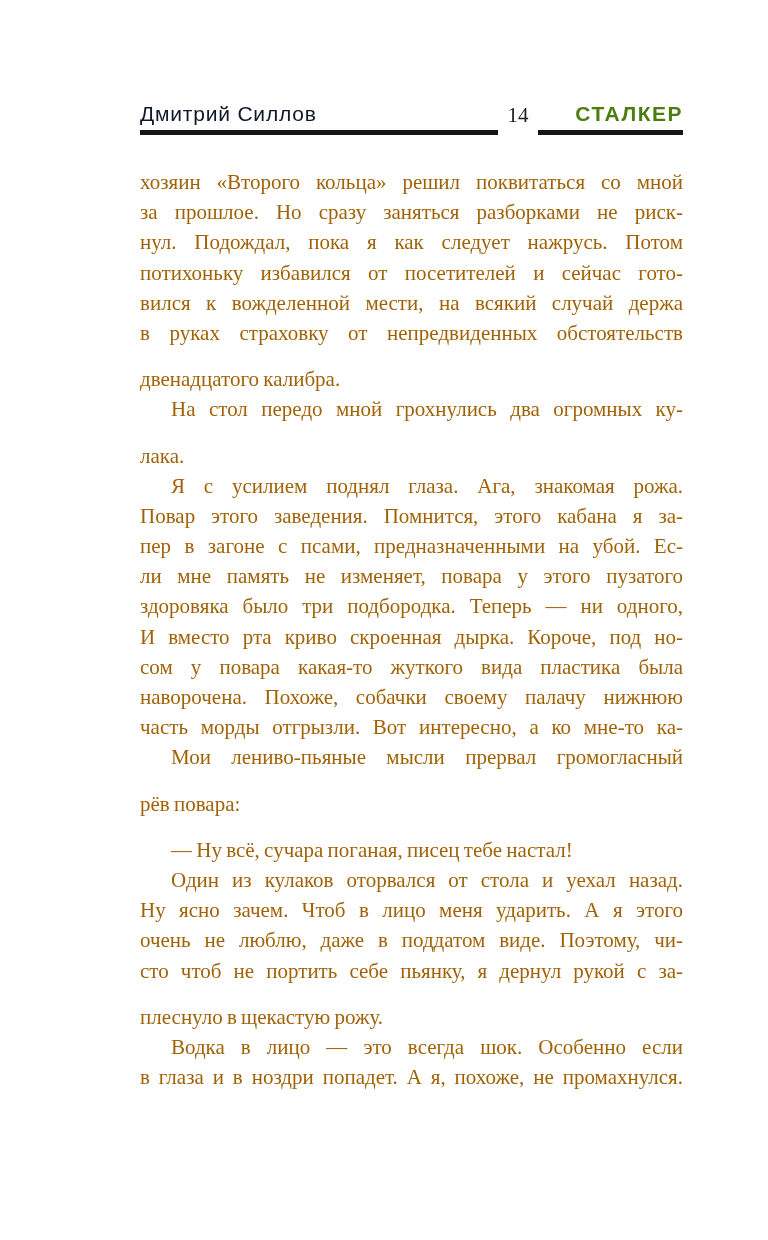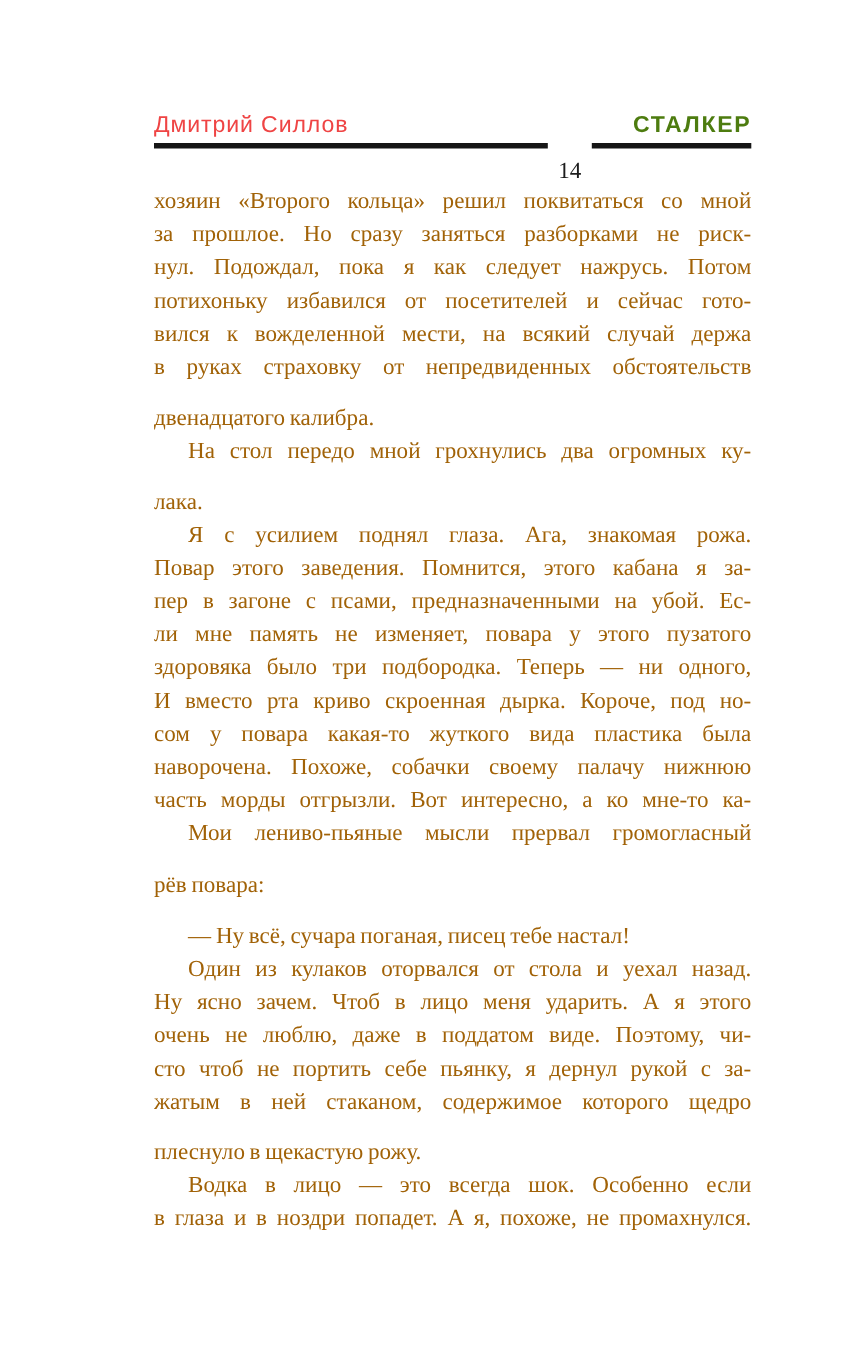--- a/index.html
+++ b/index.html
@@ -17,41 +17,40 @@
   }
   
   .author {
     position: absolute;
     left: 140px;
     top: 102px;
     font-family: "Liberation Sans", sans-serif;
     font-size: 21px;
     font-weight: 400;
     letter-spacing: 0.8px;
-    color: #ef4444;
+    color: #0f172a;
     white-space: nowrap;
   }
   .rule-left {
     position: absolute;
     left: 140px;
     top: 130px;
     width: 358px;
     height: 5px;
     background: #161616;
   }
   .page-num {
     position: absolute;
     left: 498px;
     top: 103px;
     width: 40px;
     text-align: center;
     font-family: "Liberation Serif", serif;
     font-size: 21px;
     color: #1c1c1c;
-    margin-top: 40px;
   }
   .series {
     position: absolute;
     left: 538px;
     top: 102px;
     width: 145px;
     text-align: right;
     font-family: "Liberation Sans", sans-serif;
     font-size: 21px;
     font-weight: 700;
@@ -127,19 +126,18 @@
       <div class="line">сом у повара какая-то жуткого вида пластика была</div>
       <div class="line">наворочена. Похоже, собачки своему палачу нижнюю</div>
       <div class="line">часть морды отгрызли. Вот интересно, а ко мне-то ка-</div>
       <div class="line indent">Мои лениво-пьяные мысли прервал громогласный</div>
       <div class="line last">рёв повара:</div>
       <div class="line indent last">— Ну всё, сучара поганая, писец тебе настал!</div>
       <div class="line indent">Один из кулаков оторвался от стола и уехал назад.</div>
       <div class="line">Ну ясно зачем. Чтоб в лицо меня ударить. А я этого</div>
       <div class="line">очень не люблю, даже в поддатом виде. Поэтому, чи-</div>
       <div class="line">сто чтоб не портить себе пьянку, я дернул рукой с за-</div>
-      <div class="line">жатым в ней стаканом, содержимое которого щедро</div>
       <div class="line last">плеснуло в щекастую рожу.</div>
       <div class="line indent">Водка в лицо — это всегда шок. Особенно если</div>
       <div class="line">в глаза и в ноздри попадет. А я, похоже, не промахнулся.</div>
     </div>
 
 </div>
 
 </body></html>

